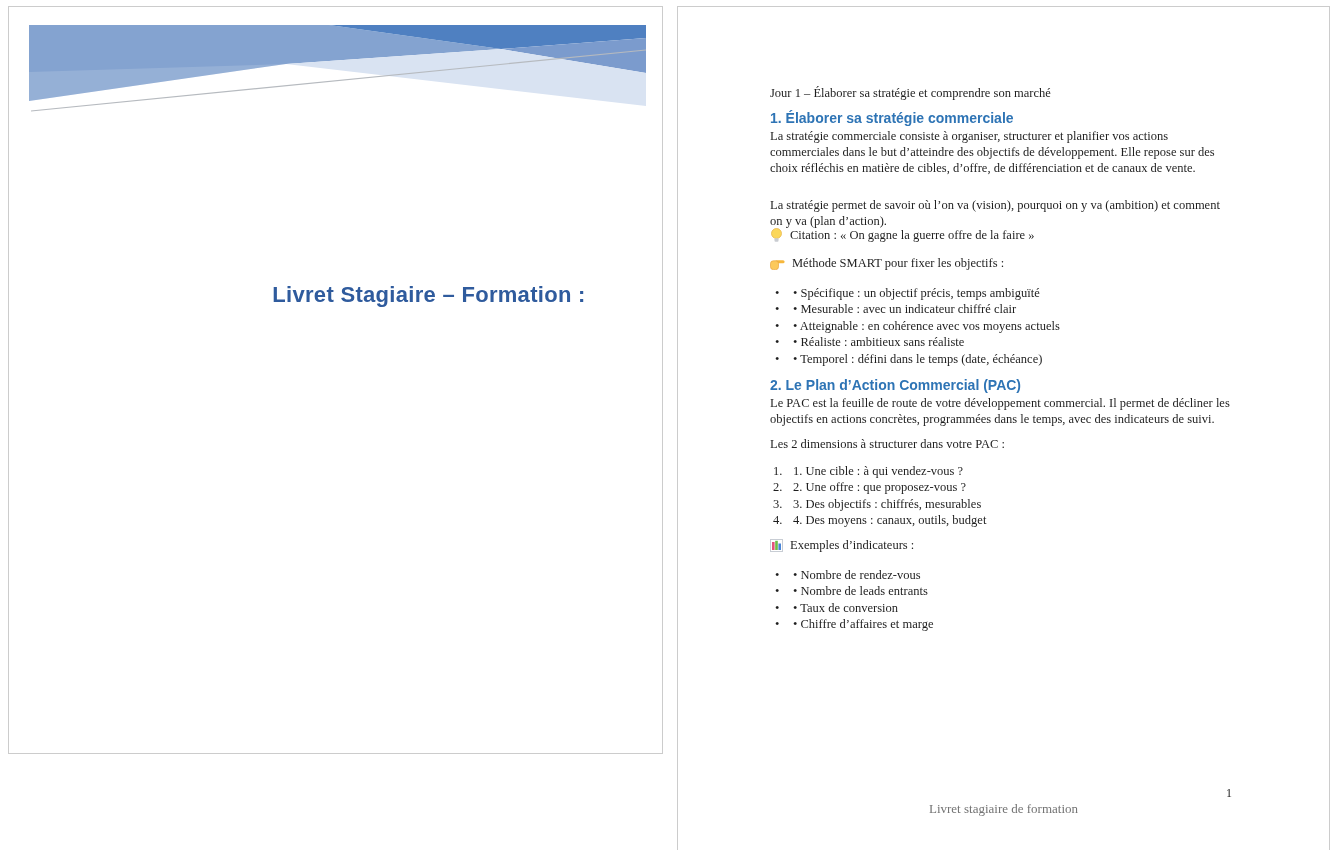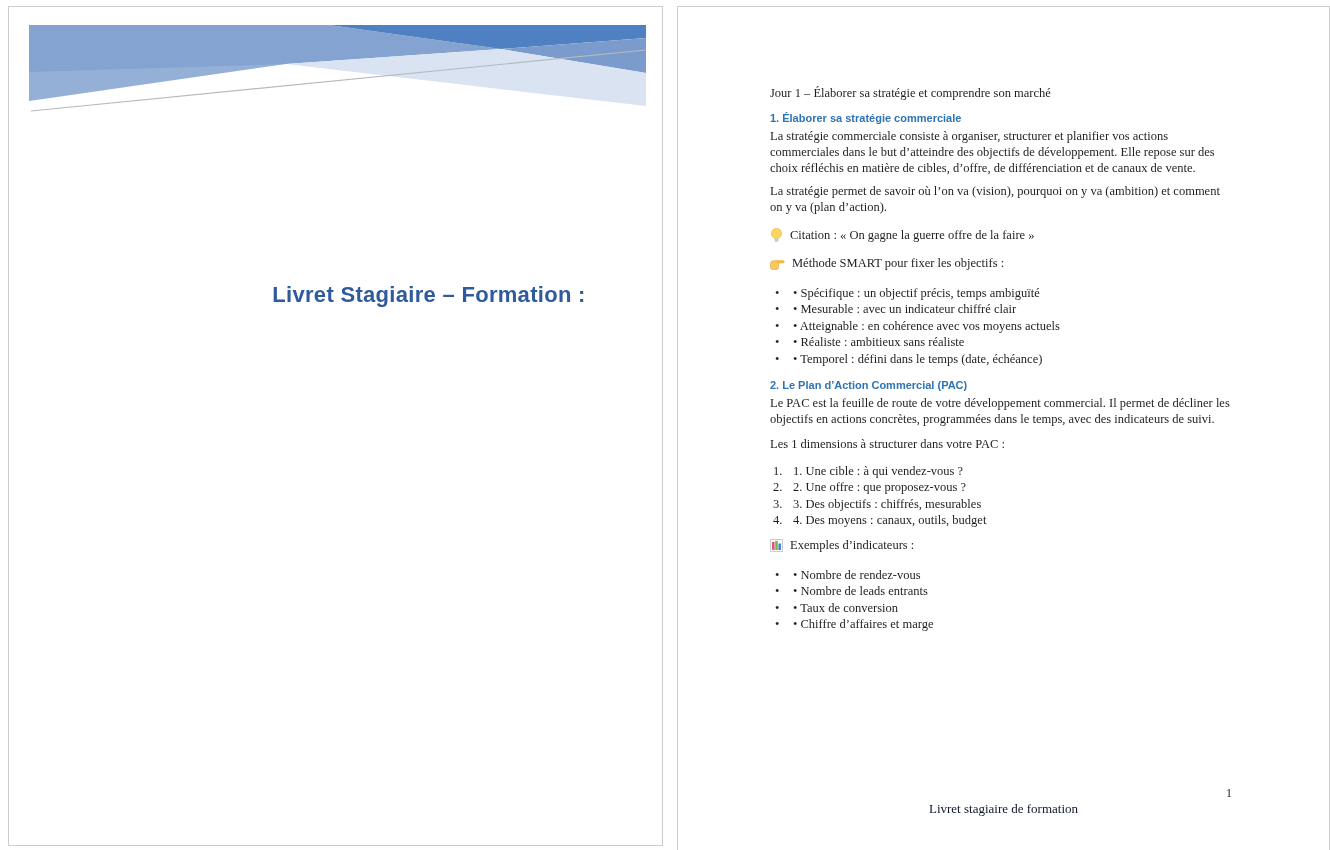--- a/index.html
+++ b/index.html
@@ -3,52 +3,52 @@
 <meta charset="utf-8">
 <style>
   html,body{margin:0;padding:0;}
   body{
     width:1330px;height:850px;overflow:hidden;background:#ffffff;
     font-family:"Liberation Serif", serif;color:#1e1e1e;position:relative;
   }
   .page{
     position:absolute;background:#ffffff;border:1px solid #cccccc;box-sizing:border-box;
   }
-  .page-left{left:8px;top:6px;width:655px;height:840px;}
+  .page-left{left:8px;top:6px;width:655px;height:748px;}
   .page-right{left:677px;top:6px;width:653px;height:860px;}
 
   
   .banner{position:absolute;left:20px;top:18px;}
 
   
   .title-block{
     position:absolute;left:200px;top:268px;width:440px;text-align:center;
     font-family:"Liberation Sans", sans-serif;font-weight:bold;
     font-size:22px;line-height:40px;letter-spacing:0.3px;color:#2F5B9D;
   }
 
   
   .content{position:absolute;left:92px;top:0;width:482px;}
   .blk{position:absolute;left:0;width:100%;}
   .body-text{font-size:12.5px;line-height:16px;white-space:pre-line;}
   .heading{
     font-family:"Liberation Sans", sans-serif;font-weight:bold;
-    font-size:11px;line-height:14px;color:#2E74B5;
+    font-size:14px;line-height:14px;color:#2E74B5;
   }
   .callout{display:flex;align-items:center;gap:7px;font-size:12.5px;line-height:15px;}
   .callout svg{flex:none;}
   .list{display:block;}
   .li{display:flex;line-height:16.4px;font-size:12.5px;}
   .li .m{flex:none;width:18px;padding-left:5px;box-sizing:content-box;}
   .li.num .m{width:20px;padding-left:3px;}
   .li .t{flex:1;}
 
   .footer-text{
     position:absolute;left:0;right:0;top:794px;text-align:center;
-    font-size:13px;color:#0f172a;
+    font-size:13px;color:#737373;
   }
   .page-number{
     position:absolute;top:779px;right:97px;font-size:12px;color:#1e1e1e;
   }
 </style>
 </head>
 <body>
 
 <div>
 
@@ -71,21 +71,21 @@
     <div class="content">
 
       <div class="blk body-text" style="top:78px">Jour 1 – Élaborer sa stratégie et comprendre son marché</div>
 
       <div class="blk heading" style="top:104px">1. Élaborer sa stratégie commerciale</div>
 
       <div class="blk body-text" style="top:121px">La stratégie commerciale consiste à organiser, structurer et planifier vos actions
 commerciales dans le but d’atteindre des objectifs de développement. Elle repose sur des
 choix réfléchis en matière de cibles, d’offre, de différenciation et de canaux de vente.</div>
 
-      <div class="blk body-text" style="top:176px">La stratégie permet de savoir où l’on va (vision), pourquoi on y va (ambition) et comment
+      <div class="blk body-text" style="top:190px">La stratégie permet de savoir où l’on va (vision), pourquoi on y va (ambition) et comment
 on y va (plan d’action).</div>
 
       <div class="blk callout" style="top:221px">
         <svg width="13" height="15" viewBox="0 0 13 15">
           <circle cx="6.5" cy="5.5" r="5" fill="#FBD75B" stroke="#E8B64C" stroke-width="0.8"></circle>
           <rect x="4.5" y="10.2" width="4" height="3.6" rx="1" fill="#C9CCD1"></rect>
         </svg>
         <span>Citation : « On gagne la guerre offre de la faire »</span>
       </div>
 
@@ -118,21 +118,21 @@
           <span class="m">•</span>
           <span class="t">• Temporel : défini dans le temps (date, échéance)</span>
         </div>
       </div>
 
       <div class="blk heading" style="top:371px">2. Le Plan d’Action Commercial (PAC)</div>
 
       <div class="blk body-text" style="top:388px">Le PAC est la feuille de route de votre développement commercial. Il permet de décliner les
 objectifs en actions concrètes, programmées dans le temps, avec des indicateurs de suivi.</div>
 
-      <div class="blk body-text" style="top:429px">Les 1 dimensions à structurer dans votre PAC :</div>
+      <div class="blk body-text" style="top:429px">Les 2 dimensions à structurer dans votre PAC :</div>
 
       <div class="blk list" style="top:456px">
         <div class="li num">
           <span class="m">1.</span>
           <span class="t">1. Une cible : à qui vendez-vous ?</span>
         </div>
         <div class="li num">
           <span class="m">2.</span>
           <span class="t">2. Une offre : que proposez-vous ?</span>
         </div>

